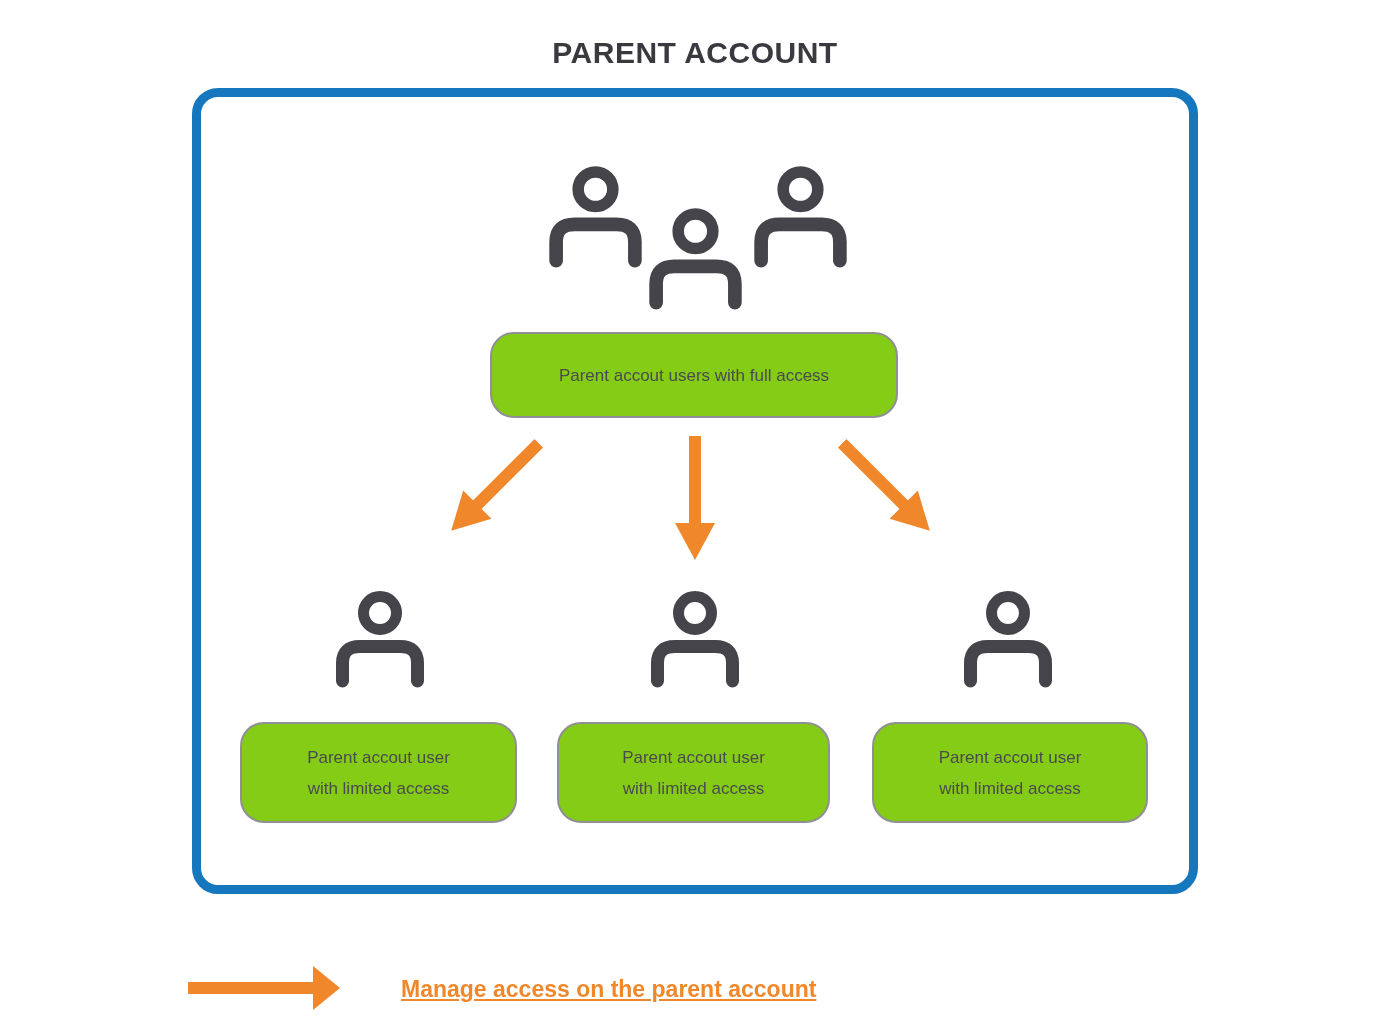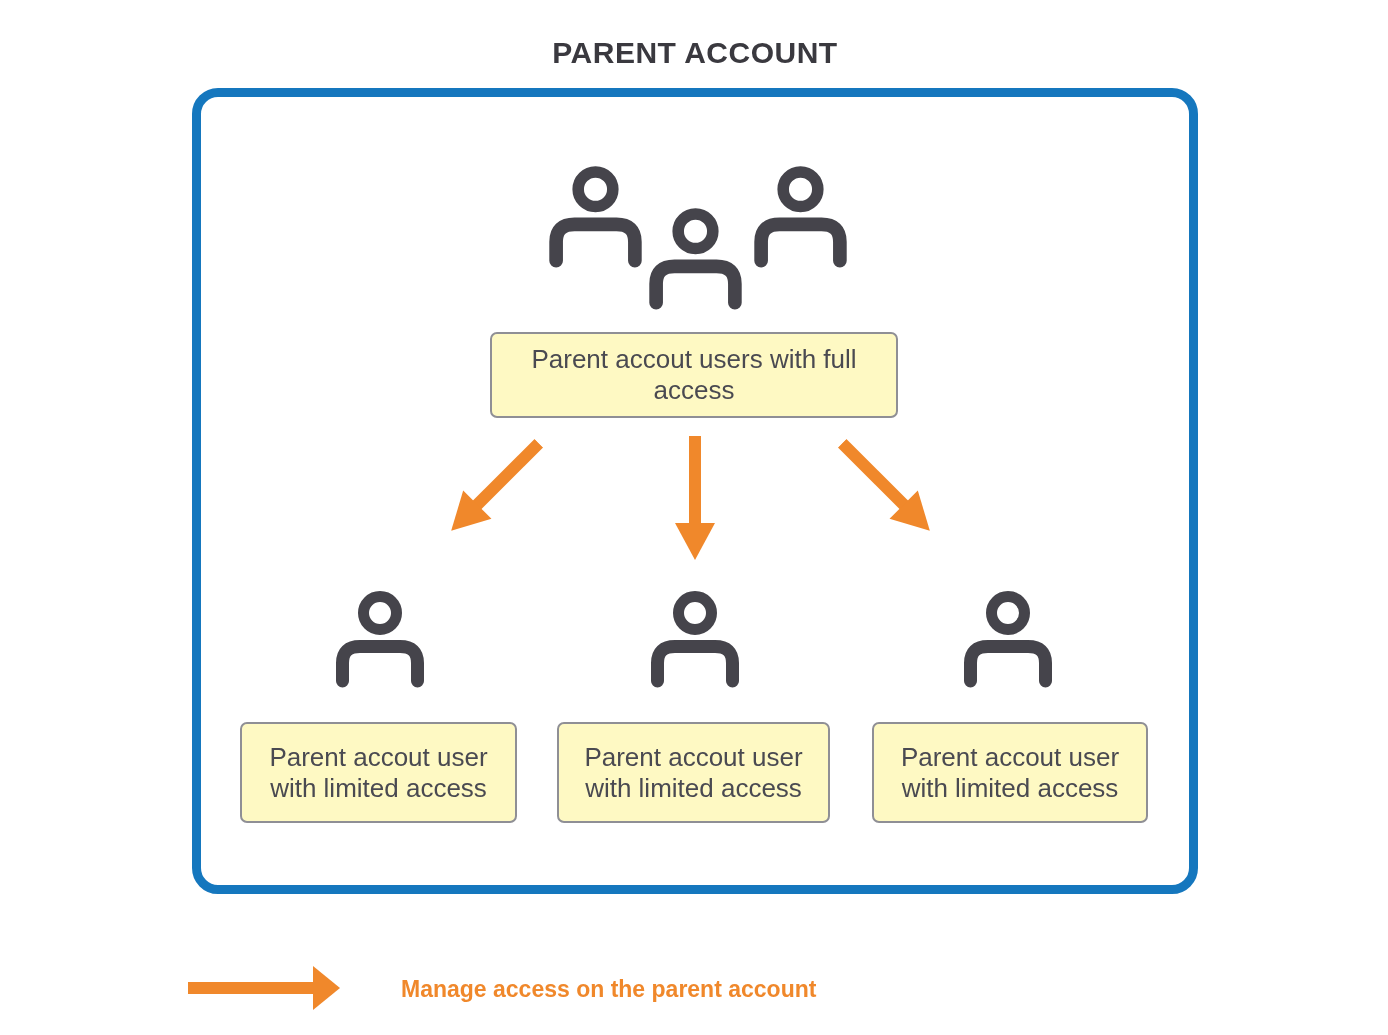--- a/index.html
+++ b/index.html
@@ -37,29 +37,29 @@
   .group-icon { left: 543px; top: 163px; width: 310px; height: 155px; }
 
   .person-small { width: 100px; height: 112px; top: 582px; }
   .person-left   { left: 330px; }
   .person-middle { left: 645px; }
   .person-right  { left: 958px; }
 
   .node-label {
     position: absolute;
     border: 2px solid var(--label-border, #8F8F95);
-    border-radius: 7px;
-    background: #fef9c3;
+    border-radius: 24px;
+    background: #84cc16;
     color: var(--label-text, #4A4A51);
     display: flex;
     flex-direction: column;
     align-items: center;
     justify-content: center;
     text-align: center;
-    font-size: 26px;
+    font-size: 17px;
     line-height: 31px;
   }
   .full-access-label { left: 490px; top: 332px; width: 408px; height: 86px; }
   .limited-label-1 { left: 240px; top: 722px; width: 277px; height: 101px; }
   .limited-label-2 { left: 557px; top: 722px; width: 273px; height: 101px; }
   .limited-label-3 { left: 872px; top: 722px; width: 276px; height: 101px; }
 
   .flow-arrow { position: absolute; width: 44px; height: 124px; color: var(--accent-orange, #F0882B); }
   .flow-arrow svg { display: block; width: 100%; height: 100%; }
   .arrow-down-left  { left: 473px; top: 425px; transform: rotate(45deg); }
@@ -72,20 +72,21 @@
     width: 152px; height: 44px;
     color: var(--accent-orange, #F0882B);
   }
   .legend-arrow svg { display: block; width: 100%; height: 100%; }
   .legend-label {
     position: absolute;
     left: 401px; top: 976px;
     font-size: 23px;
     font-weight: bold;
     color: var(--accent-orange, #F0882B);
+    text-decoration: underline;
   }
 </style>
 </head>
 <body>
 
 <svg width="0" height="0" style="position:absolute" aria-hidden="true">
   <defs>
     <symbol id="sym-person" viewBox="0 0 100 100">
       <circle cx="50" cy="25" r="16.5" fill="none" stroke="currentColor" stroke-width="11"></circle>
       <path d="M12.5 93 V75 Q12.5 58.5 30 58.5 H70 Q87.5 58.5 87.5 75 V93" fill="none" stroke="currentColor" stroke-width="13" stroke-linecap="round" stroke-linejoin="round"></path>

